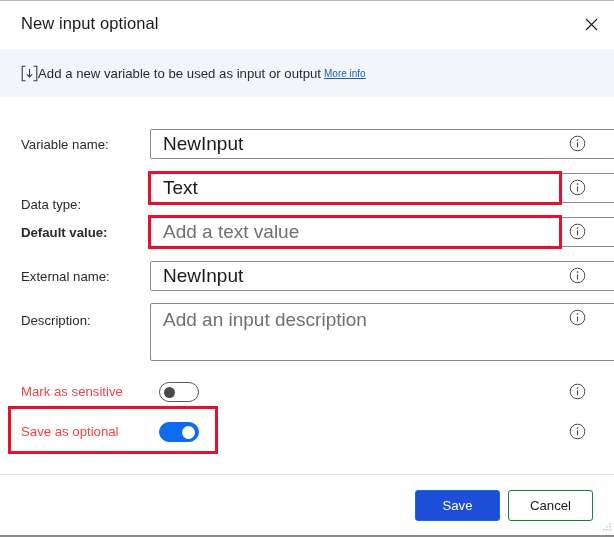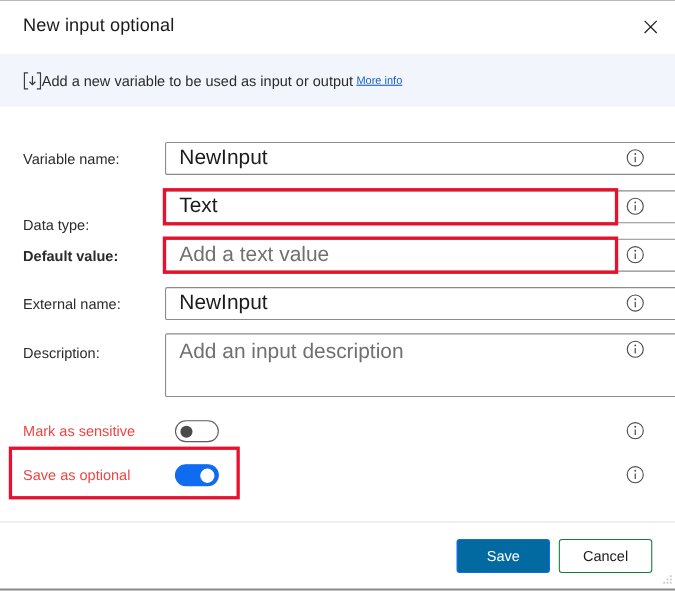--- a/index.html
+++ b/index.html
@@ -192,21 +192,21 @@
     font-family: "Liberation Sans", sans-serif;
     font-size: 13.2px;
     display: flex;
     align-items: center;
     justify-content: center;
     cursor: pointer;
   }
   .btn-primary {
     left: 415px;
     width: 85px;
-    background: #0369a1;
+    background: #1d4ed8;
     border: 1px solid #0f6cf0;
     color: #ffffff;
   }
   .btn-secondary {
     left: 508px;
     width: 85px;
     background: #ffffff;
     border: 1px solid #15803d;
     color: #1b1b1b;
   }

